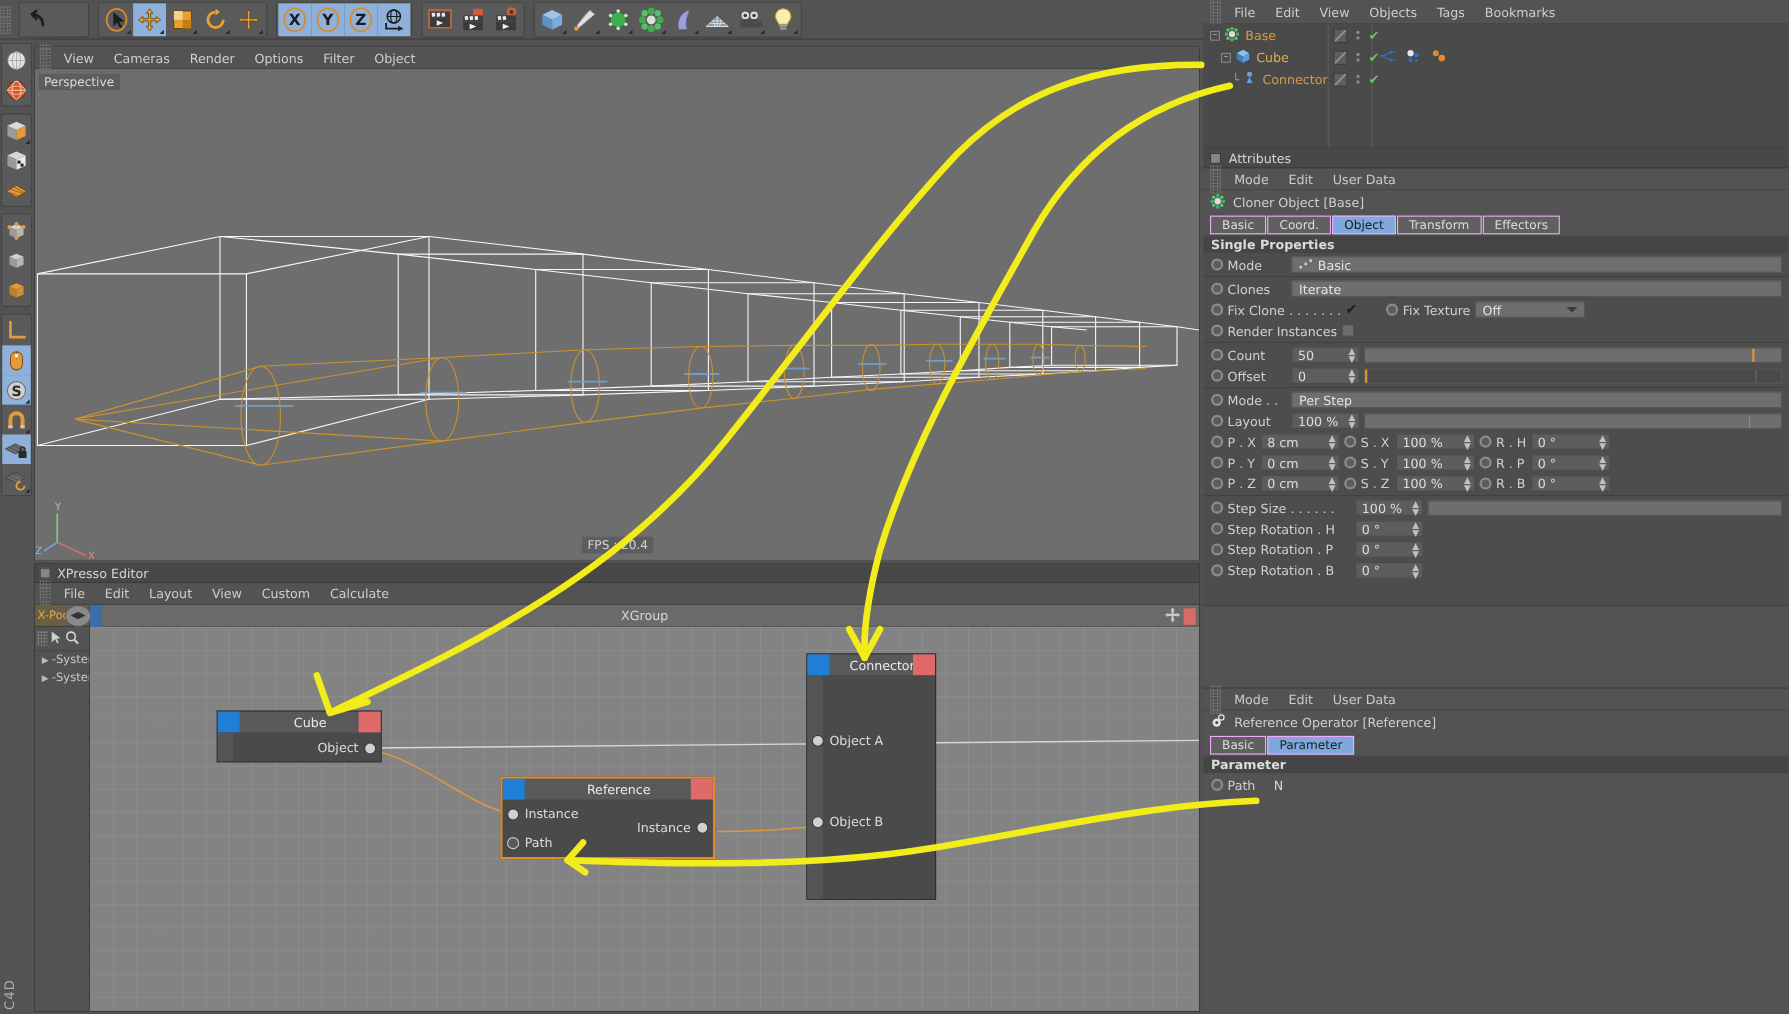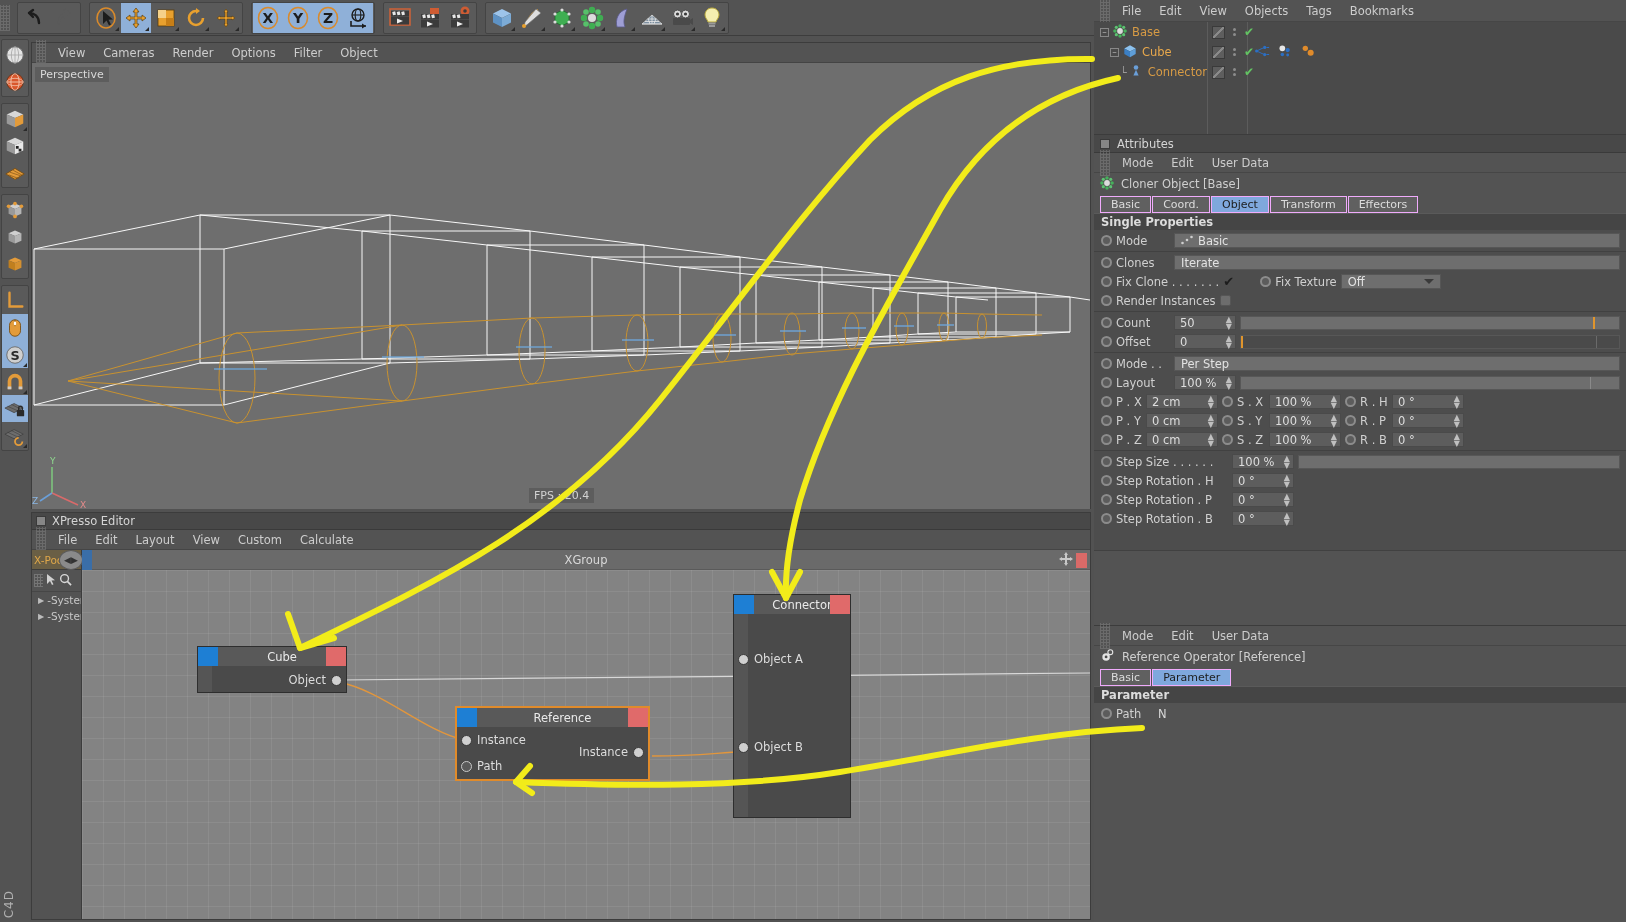--- a/index.html
+++ b/index.html
@@ -812,21 +812,21 @@
           </div>
 
           <div class="xnode" style="left:651px; top:24px; width:118px; height:224px;">
             <div class="xnode-head">
               <span class="blue"></span>
               <span class="ttl">Connector</span>
               <span class="red"></span>
             </div>
             <div class="xnode-body" style="height:203px">
               <div class="leftstrip"></div>
-              <div class="port-row" style="position:absolute; top:34px; left:0">
+              <div class="port-row" style="position:absolute; top:48px; left:0">
                 <span class="port-in">
                   <span class="dot"></span>
                   <span>Object A</span>
                 </span>
               </div>
               <div class="port-row" style="position:absolute; top:122px; left:0">
                 <span class="port-in">
                   <span class="dot"></span>
                   <span>Object B</span>
                 </span>
@@ -1075,21 +1075,21 @@
           </span>
           <span class="slider" style="margin-right:6px">
             <span style="position:absolute;right:28px;top:0;bottom:0;width:1px;background:#8a8a8a"></span>
           </span>
         </div>
 
         <div class="prow">
           <span class="radio"></span>
           <span class="plabel" style="width:26px">P . X</span>
           <span class="numfield" style="width:72px">
-            <span>2 cm</span>
+            <span>8 cm</span>
             <span class="spin">▲<br>▼</span>
           </span>
           <span class="radio"></span>
           <span class="plabel" style="width:28px">S . X</span>
           <span class="numfield" style="width:72px">
             <span>100 %</span>
             <span class="spin">▲<br>▼</span>
           </span>
           <span class="radio"></span>
           <span class="plabel" style="width:28px">R . H</span>

